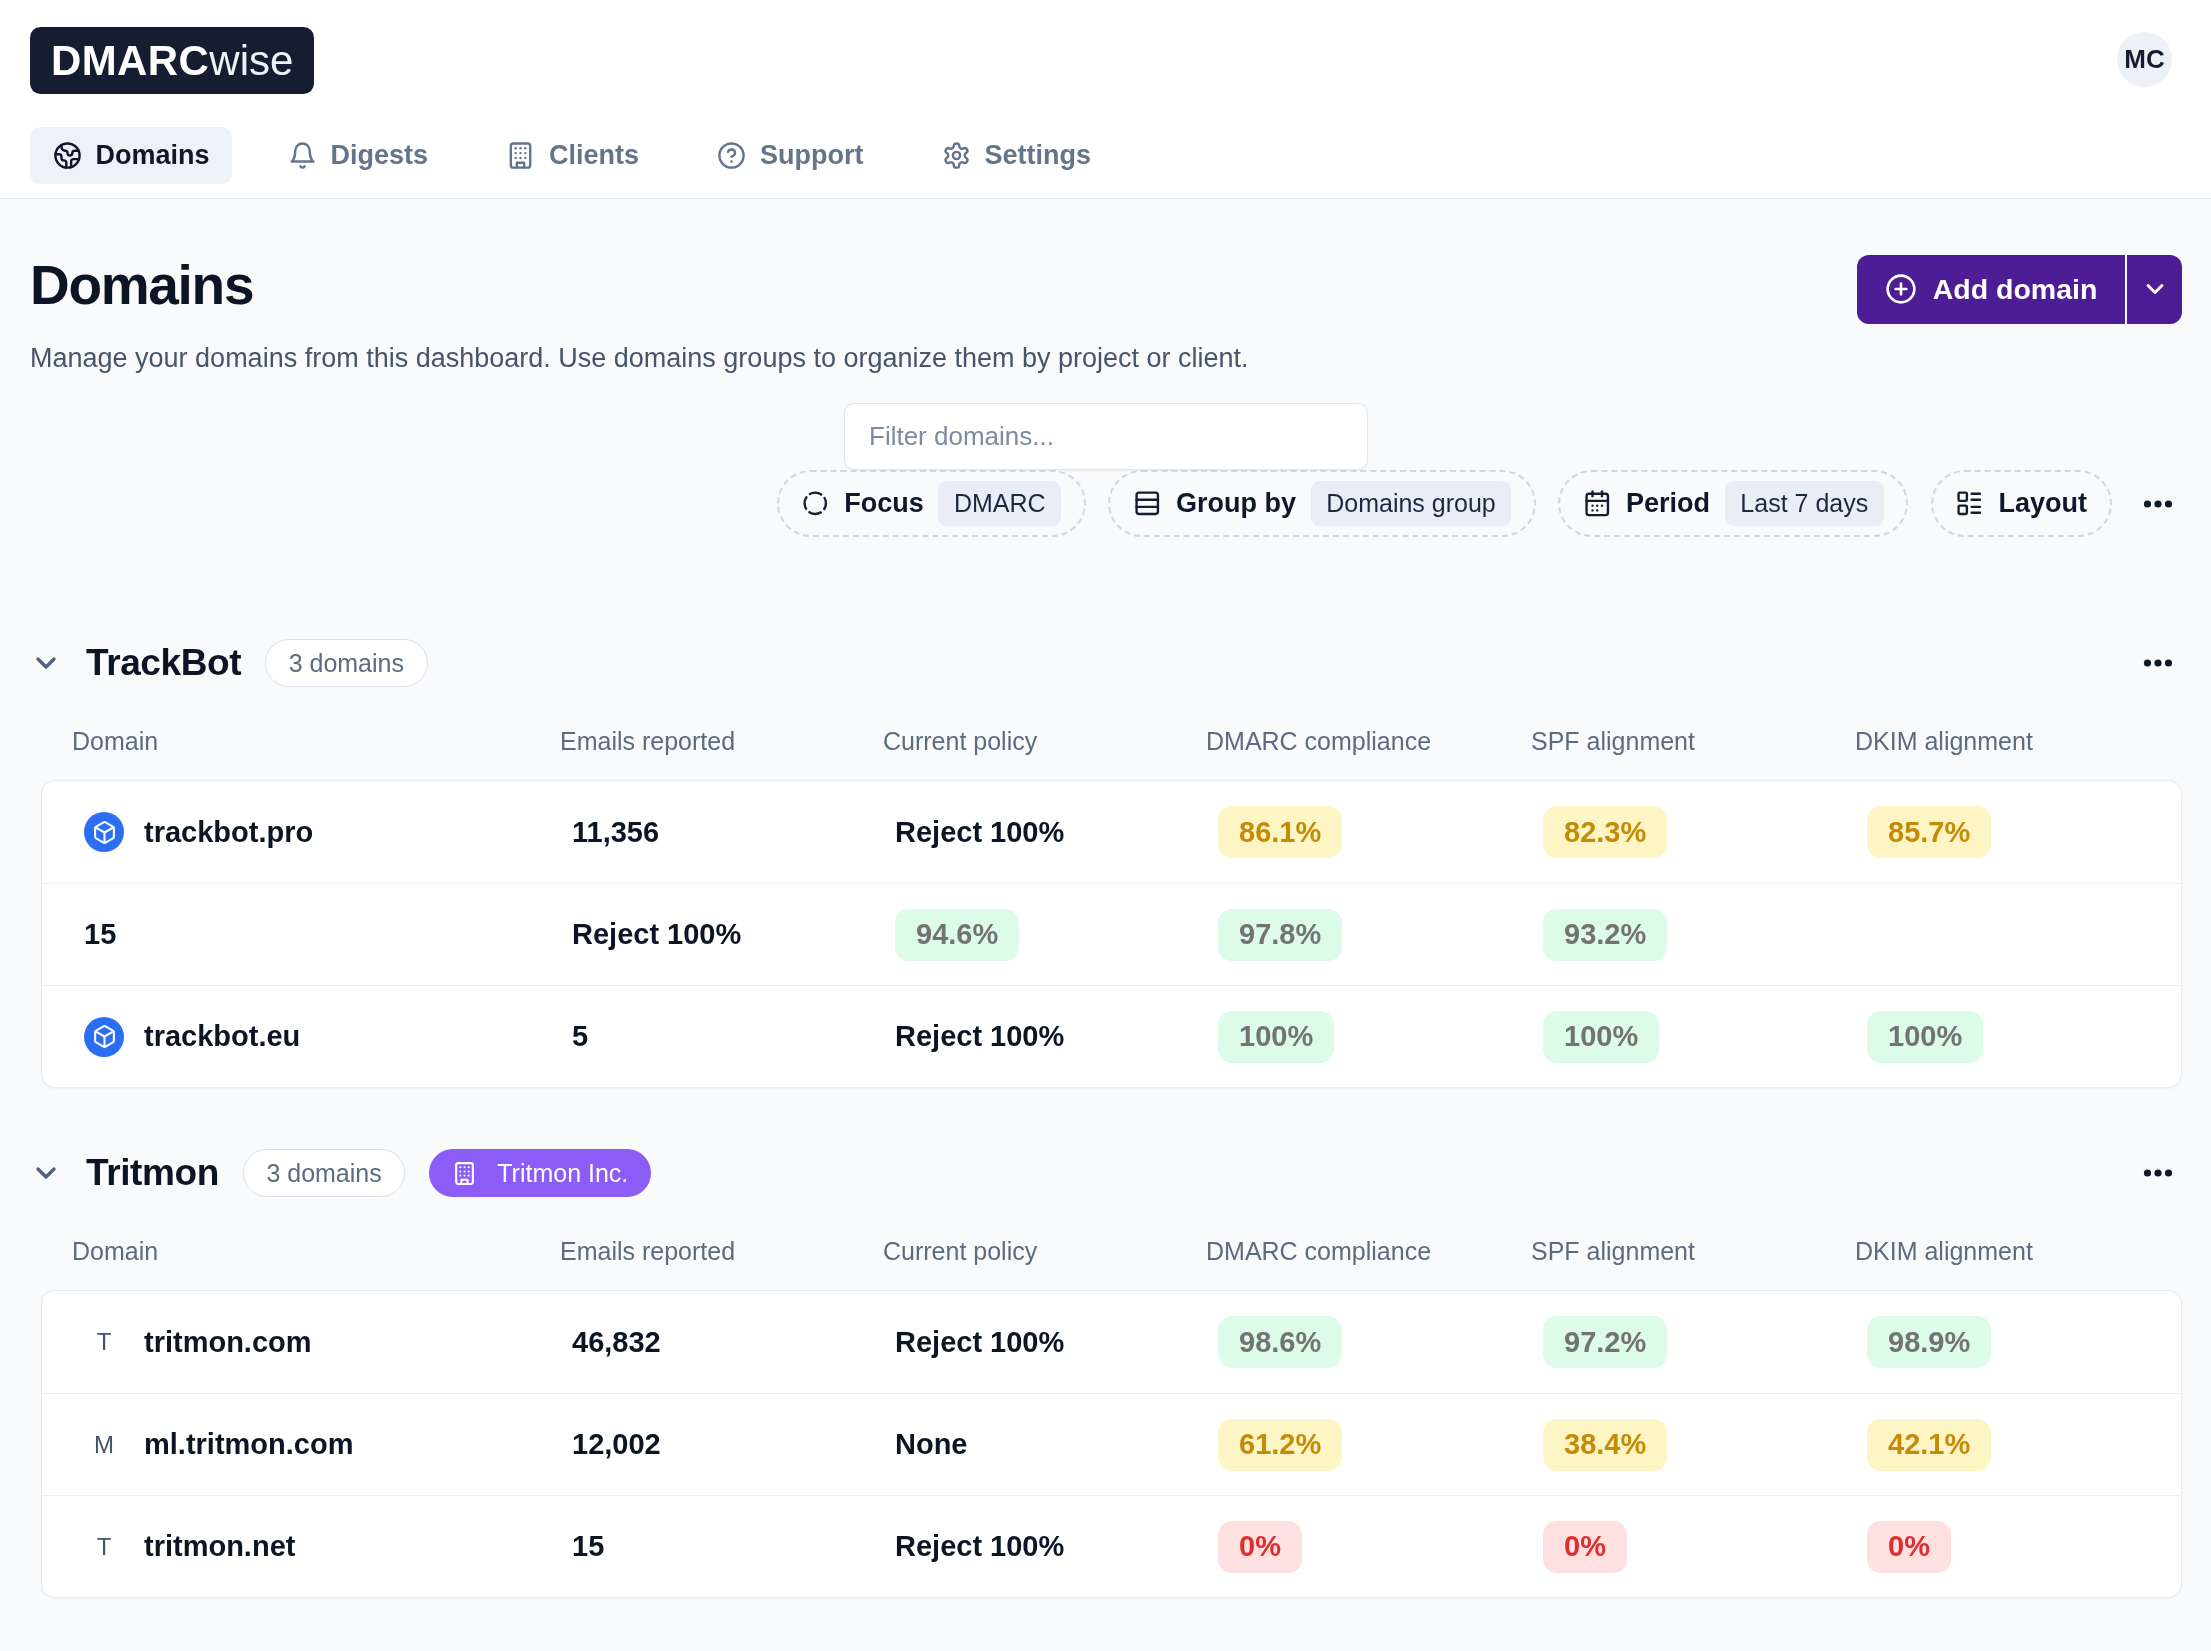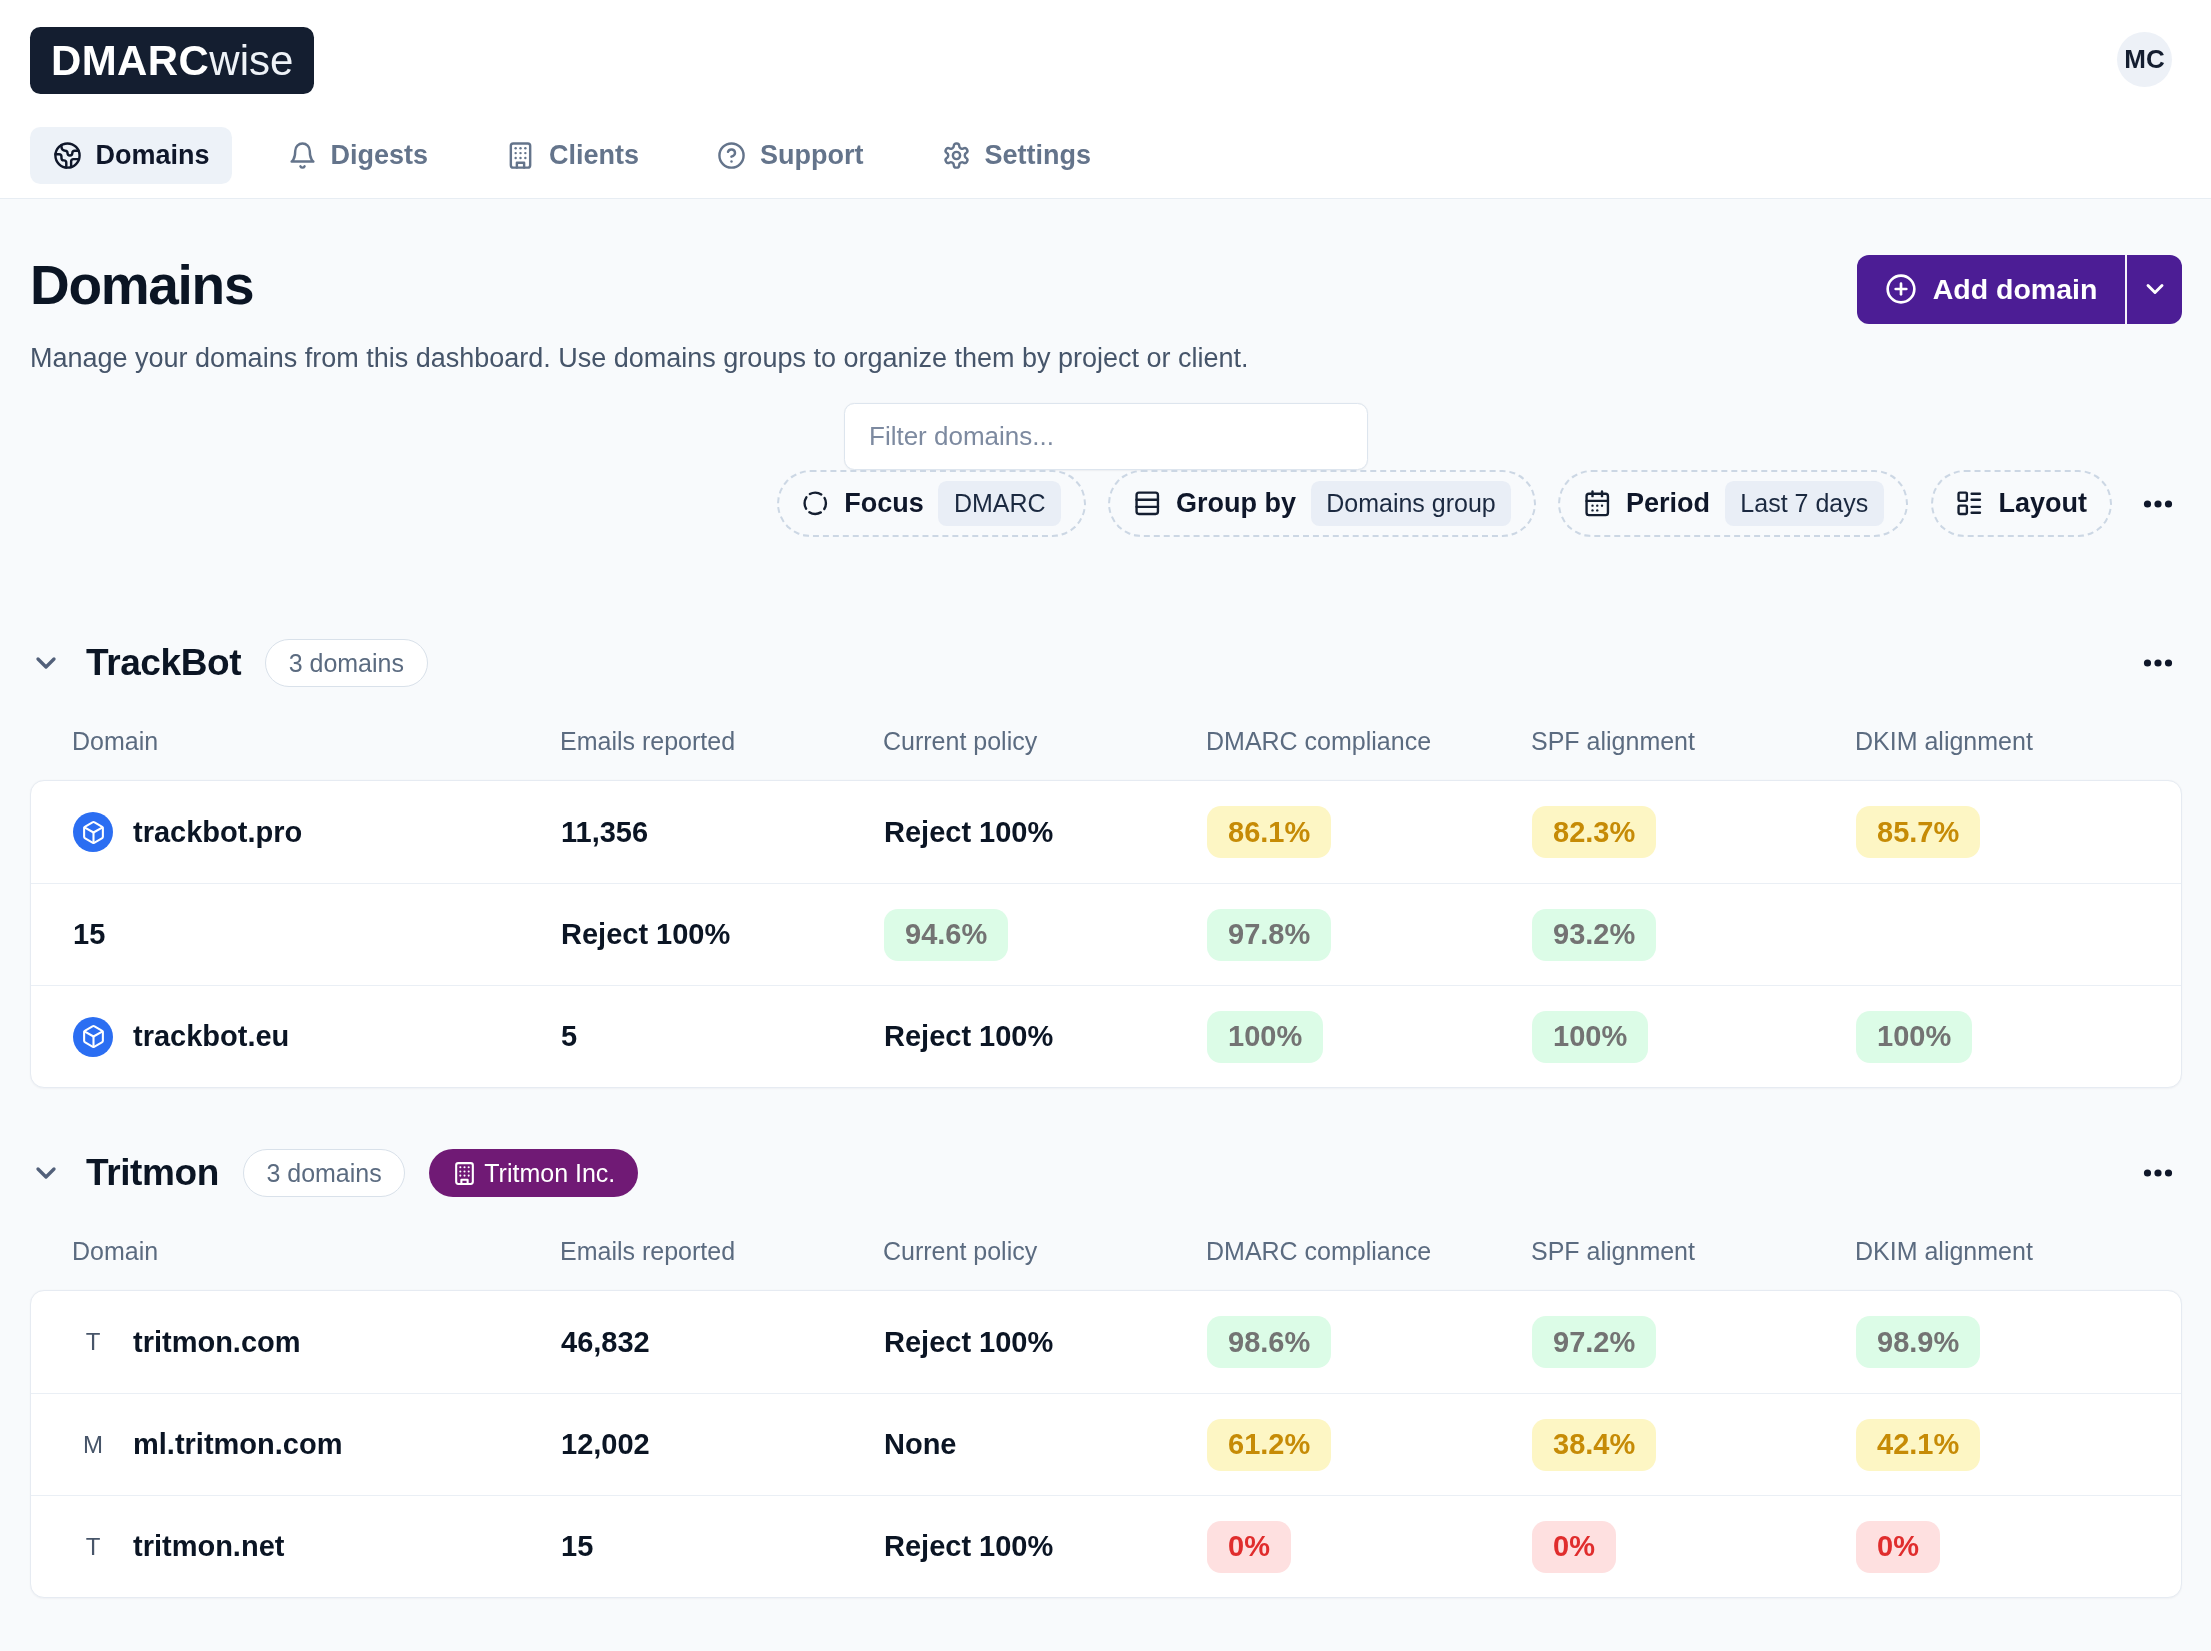--- a/index.html
+++ b/index.html
@@ -58,30 +58,30 @@
 
   
   .group-head { display: flex; align-items: center; gap: 24px; }
   .group-head.first { margin-top: 102px; }
   .group-head.second { margin-top: 61px; }
   .chev-btn { display: flex; align-items: center; color: #52607a; cursor: pointer; }
   .chev-btn svg.ic { width: 32px; height: 32px; stroke-width: 2.5; }
   .group-title { font-size: 37px; font-weight: 800; color: #0b1524; letter-spacing: -0.4px; }
   .count-pill { font-size: 25px; color: #5b6b80; border: 1.3px solid #d9e1ea; background: #fff;
                 border-radius: 864px; padding: 8.6px 22.5px; }
-  .org-pill { display: flex; align-items: center; gap: 7px; background: #701a75; color: #fff;
+  .org-pill { display: flex; align-items: center; gap: 20px; background: #8b5cf6; color: #fff;
               font-size: 25px; border-radius: 864px; padding: 9.5px 23px; cursor: pointer; justify-content: flex-end; }
   .org-pill svg.ic { width: 25px; height: 25px; }
   .group-more { margin-left: auto; }
 
   .cols, .trow { display: grid; grid-template-columns: 488px 323px 323px 325px 324px 1fr;
                  align-items: center; padding-left: 42px; }
   .cols { margin-top: 40px; font-size: 25px; color: #5b6b80; font-weight: 500; }
   .card { margin-top: 24px; background: #ffffff; border: 1.3px solid #e6ebf2; border-radius: 14px;
-          box-shadow: 0 0.9px 1.7px rgba(16,24,40,.04); }
+          box-shadow: 0 0.9px 1.7px rgba(16,24,40,.04); margin-left: 11px; }
   .trow { height: 102px; }
   .trow + .trow { border-top: 1.3px solid #eaeff5; }
 
   .domain-cell { display: flex; align-items: center; gap: 20px; font-size: 29px; font-weight: 700; color: #0b1524; }
   .favicon { width: 40px; height: 40px; display: flex; align-items: center; justify-content: center; border-radius: 50%; }
   .favicon[data-favicon="cube"] { background: #2b6ef2; }
   .favicon svg.cube { width: 25px; height: 25px; color: #ffffff; }
   .favicon .letter { font-size: 24px; font-weight: 500; color: #475569; }
 
   .val { font-size: 29px; font-weight: 700; color: #0b1524; }

